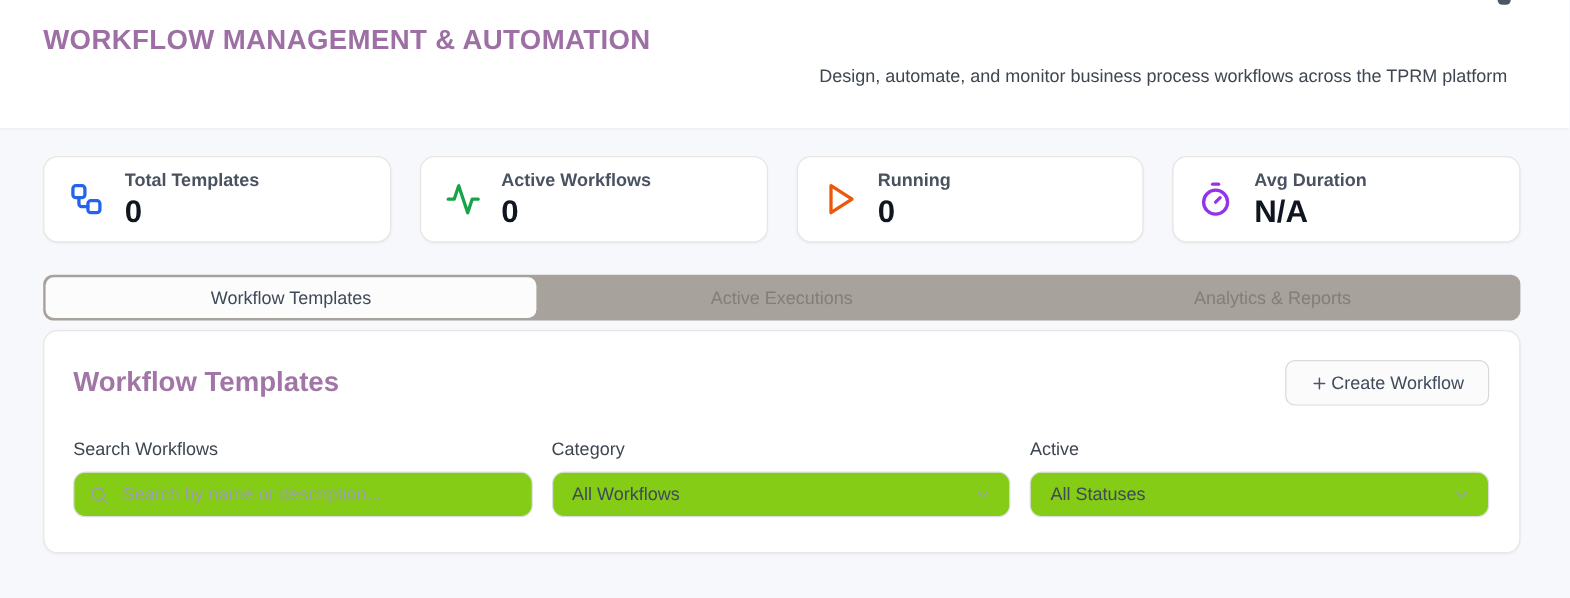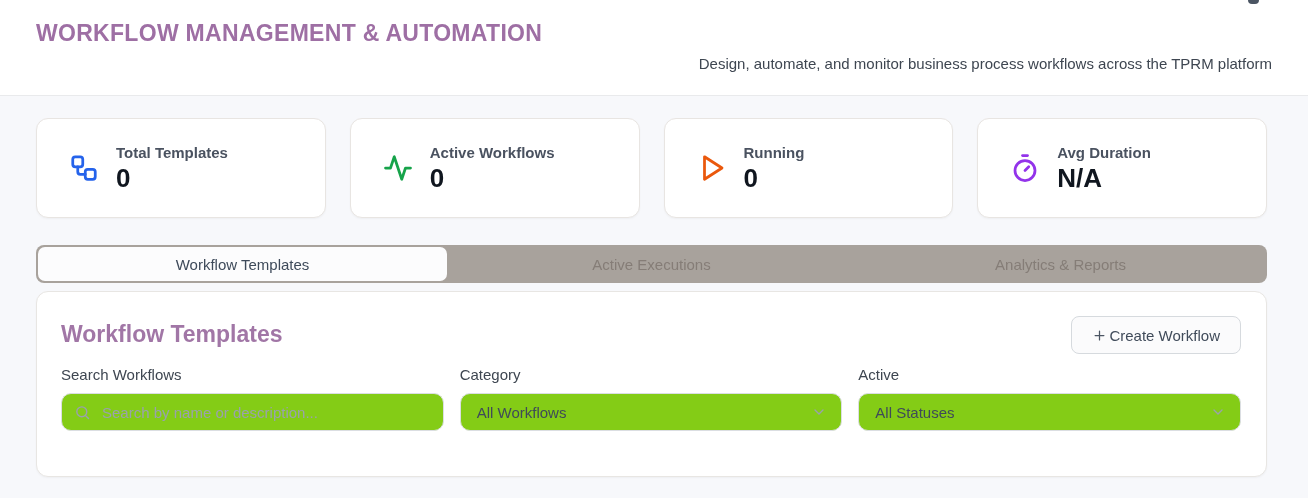--- a/index.html
+++ b/index.html
@@ -5,32 +5,32 @@
   * { box-sizing: border-box; }
   html,body { margin:0; padding:0; }
   body {
     font-family: "Liberation Sans", sans-serif;
     background: #f7f8fb;
     width: 1308px; height: 498px;
   }
   .page { position: relative; width: 1308px; height: 498px; overflow: hidden; background: #f7f8fb; }
 
   
-  .header-band { background:#ffffff; border-bottom:1px solid #e9eaec; padding:20px 36px 16px 36px; height:96px; }
+  .header-band { background:#ffffff; border-bottom:1px solid #e9eaec; padding:20px 52px 16px 36px; height:108px; }
   .page-title { margin:0; font-size:23px; font-weight:700; letter-spacing:.3px; line-height:1.2; }
   .page-subtitle { margin:6px 0 0 0; font-size:15px; color:#3e4651; line-height:1.3;text-align:right; }
 
   .partial-el { position:absolute; top:0; left:1248px; width:11px; height:4px; background:#4b5563; border-radius:0 0 4px 4px; }
 
   .content { padding:0 41px 0 36px; }
 
   
   .stats-row { display:flex; gap:24px; margin-top:22px; }
-  .stat-card { flex:1; height:100px; background:#fff; border:1px solid #e8e5e2; border-radius:12px;
-               display:flex; align-items:center; padding-left:32px; box-shadow:0 1px 2px rgba(0,0,0,.04); }
+  .stat-card { flex:1; height:72px; background:#fff; border:1px solid #e8e5e2; border-radius:12px;
+               display:flex; align-items:center; padding-left:20px; box-shadow:0 1px 2px rgba(0,0,0,.04); }
   .stat-icon { width:30px; height:30px; margin-right:17px; flex:none; }
   .stat-text { display:flex; flex-direction:column; }
   .stat-label { font-size:15px; font-weight:700; color:#4a5260; line-height:1.2; }
   .stat-value { font-size:26px; font-weight:700; color:#10161f; line-height:1.1; margin-top:2px; }
 
   
   .tab-bar { margin-top:27px; height:38px; background:#a8a29c; border-radius:8px; display:flex; padding:2px; }
   .tab { flex:1; display:flex; align-items:center; justify-content:center; font-size:15px; color:#857d77;
          border-radius:7px; cursor:pointer; }
   .tab.active { background:#fcfcfd; color:#3e4a5a; }
@@ -38,21 +38,21 @@
   
   .panel { margin-top:8px; height:186px; background:#fff; border:1px solid #e8e6e3; border-radius:12px;
            padding:24px 25px 25px 24px; box-shadow:0 1px 2px rgba(0,0,0,.04); }
   .panel-head { display:flex; justify-content:space-between; align-items:center; }
   .section-title { margin:0; font-size:23px; font-weight:700; line-height:1.2; }
   .create-btn { display:flex; align-items:center; gap:2px; height:38px; padding:0 20px;
                 background:#fbfbfc; border:1px solid #d6dade; border-radius:8px;
                 font-family:inherit; font-size:15px; color:#404b5a; cursor:pointer; }
 
   
-  .filters { display:flex; gap:16px; margin-top:12px;align-items:center; }
+  .filters { display:flex; gap:16px; margin-top:28px;align-items:center; }
   .filter-col { flex:1; min-width:0; }
   .filter-label { font-size:15px; color:#3e4651; line-height:1.2; }
   .control { margin-top:9px; height:38px; border:1px solid #dbdee2; border-radius:10px; background:#84cc16;
              display:flex; align-items:center; }
   .search-box { padding:0 12px; gap:9px; }
   .search-box input { border:none; outline:none; flex:1; font-family:inherit; font-size:15px; color:#3f4a59; background:transparent; min-width:0; }
   .search-box input::placeholder { color:#9aa1ac; }
   .select { justify-content:space-between; padding:0 14px 0 16px; font-size:15px; color:#3f4a59; cursor:pointer; }
   .icon { flex:none; display:block; }
 </style>

